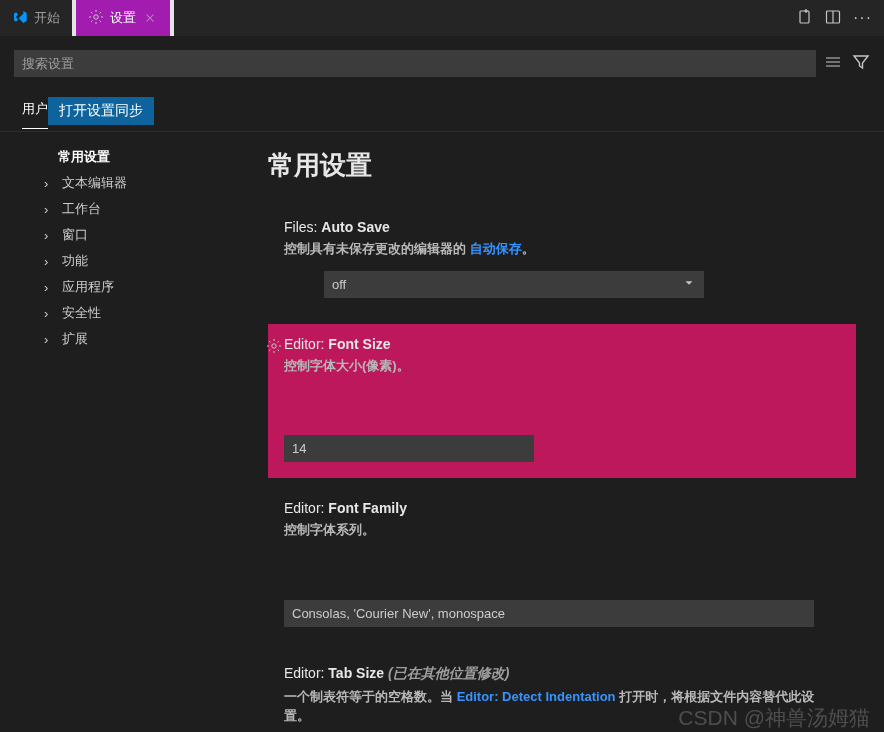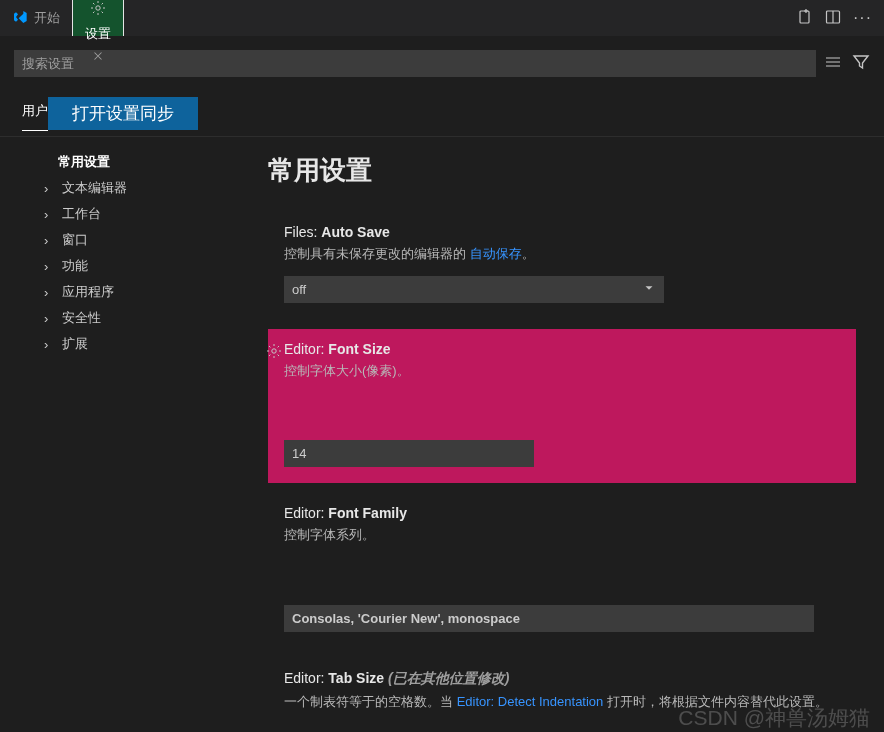--- a/index.html
+++ b/index.html
@@ -19,27 +19,26 @@
       background: #252526;
       justify-content: space-between;
     }
     .tabs { display: flex; }
     .tab {
       display: flex; align-items: center;
       padding: 0 12px;
       gap: 6px;
       color: #9e9e9e;
       cursor: pointer;
-      border-right: 1px solid #e5e5e5;
+      border-right: 4px solid #e5e5e5;
       font-size: 13px;
     }
     .tab.active {
-      background: #14532d;
+      background: #a21caf;
       color: #ffffff;
-      flex-direction: column;
     }
     .tab .close {
       width: 16px; height: 16px;
       display: flex; align-items: center; justify-content: center;
       opacity: 0.7;
     }
     .tab .vscode-icon svg { width: 16px; height: 16px; }
     .tab .gear-icon svg { width: 16px; height: 16px; }
     .tab-bar-actions {
       display: flex; align-items: center;
@@ -84,22 +83,22 @@
       cursor: pointer;
     }
     .settings-tab.active {
       border-bottom: 1px solid #ffffff;
       color: #ffffff;
     }
     .sync-button {
       background: #0e639c;
       color: #ffffff;
       border: none;
-      padding: 5px 24px;
-      font-size: 17px;
+      padding: 5px 11px;
+      font-size: 14px;
       cursor: pointer;
       margin-bottom: 6px;
     }
     
     .body {
       display: flex;
       height: calc(100% - 130px);
     }
     .sidebar {
       width: 230px;
@@ -156,44 +155,46 @@
       margin-bottom: 4px;
     }
     .setting-label .prefix { font-weight: 400; }
     .setting-label .name { font-weight: 700; text-align: right; }
     .setting-label .modified { font-style: italic; color: #9e9e9e; font-weight: 700;}
     .setting-desc {
       font-size: 13px;
       color: #b8b8b8;
       margin-bottom: 12px;
       line-height: 1.5;
+      font-weight: bold;
     }
     .setting-desc .link { color: #3794ff; cursor: pointer; }
     .select-wrap {
       display: flex;
       align-items: center;
       justify-content: space-between;
       background: #3c3c3c;
       width: 380px;
       padding: 5px 8px;
       font-size: 13px;
       color: #cccccc;
+      margin-left: 40px;
     }
     .select-wrap .chev svg { width: 14px; height: 14px; }
     .number-input, .text-input {
       background: #3c3c3c;
       color: #cccccc;
       border: none;
       padding: 6px 8px;
       font-size: 13px;
       outline: none;
       margin-top: 48px;
     }
     .number-input { width: 250px; }
-    .text-input { width: 530px; font-weight: bold; }
+    .text-input { width: 530px; }
     .gear-indicator {
       position: absolute;
       left: -2px;
       top: 14px;
       color: #c5c5c5;
     }
     .gear-indicator svg { width: 16px; height: 16px; }
     .watermark {
       position: absolute;
       right: 14px;

